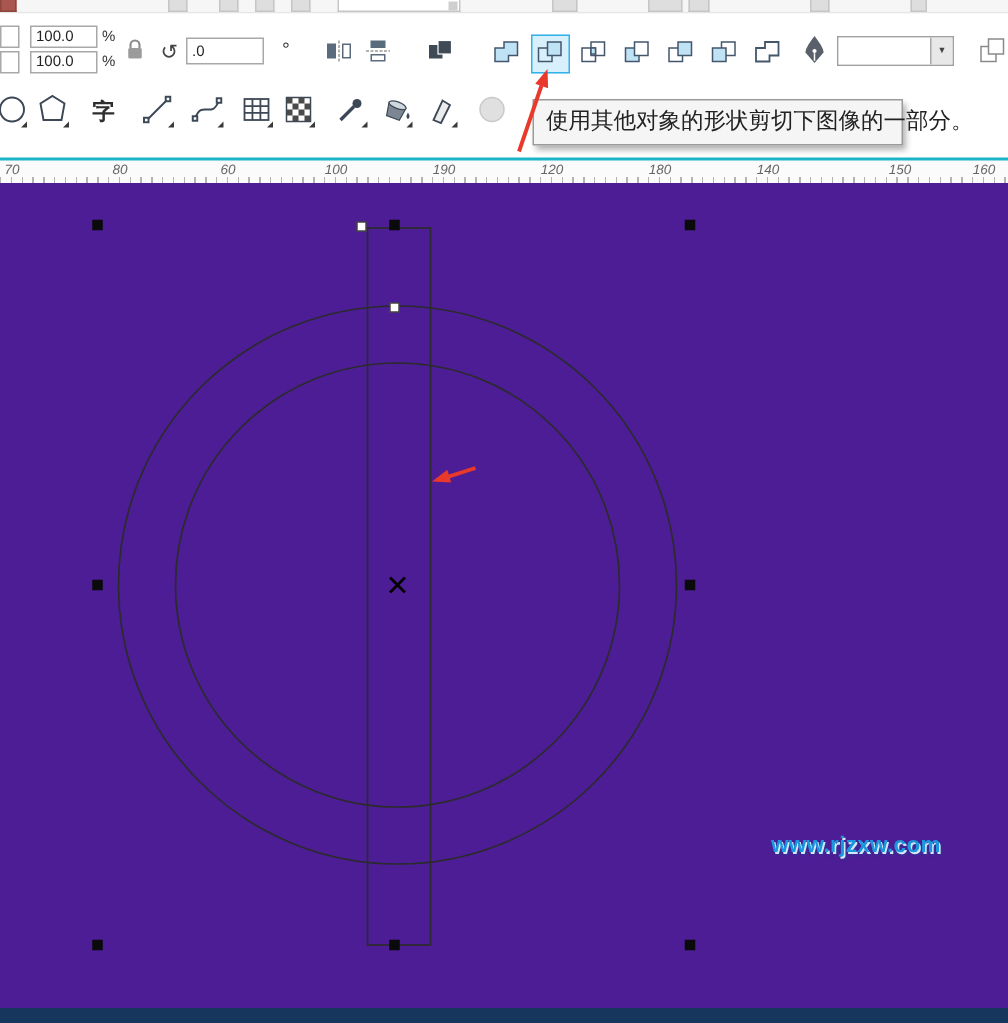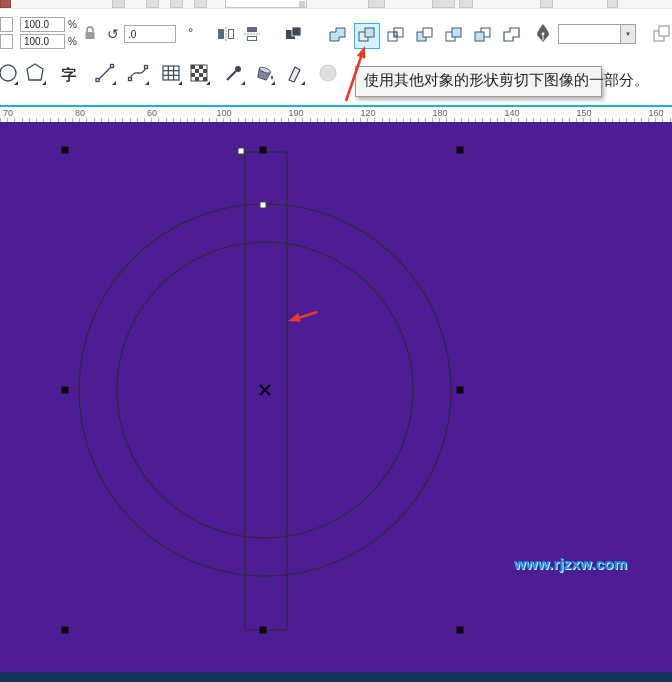--- a/index.html
+++ b/index.html
@@ -33,21 +33,21 @@
   
   .toolbox { position:absolute; left:0; top:56px; width:100%; height:48px; background:#fff; overflow:hidden; }
   .tool { position:absolute; top:5px; width:26px; height:26px; display:flex; align-items:center;
           justify-content:center; background:transparent; border:none; cursor:pointer; }
   .fly { position:absolute; right:2px; bottom:2px; width:0; height:0;
          border-left:4px solid transparent; border-bottom:4px solid #3a3a3a; }
   .texttool { font-size:15px; font-weight:bold; color:#2e2e2e; line-height:1; }
 
   
   .ruler { position:absolute; left:0; top:105px; width:100%; height:17px; background:#fbfbfb;
-           border-top:2px solid #1ab5c9; }
+           border-top:2px solid #1ab5c9;font-style:italic; }
   .ruler .num { position:absolute; top:1px; font-size:9px; color:#666; transform:translateX(-50%); }
   .ruler .ticks { position:absolute; bottom:0; left:0; width:100%; height:4px;
                   background:repeating-linear-gradient(90deg,#b3b3b3 0 1px,transparent 1px 7.2px); }
 
   
   .canvas { position:absolute; left:0; top:122px; width:672px; height:550px; background:#4c1d95; }
   .canvas svg { display:block; }
   .watermark { position:absolute; left:514px; top:433px; font-size:15px; font-weight:bold;
                color:#1b97dd; letter-spacing:.2px;
                text-shadow:1px 1px 0 #cfe9fa, 2px 2px 2px rgba(20,90,150,.35); }
@@ -326,21 +326,21 @@
 
   <div class="ruler">
     <span class="num" style="left:8px;">70</span>
     <span class="num" style="left:80px;">80</span>
     <span class="num" style="left:152px;">60</span>
     <span class="num" style="left:224px;">100</span>
     <span class="num" style="left:296px;">190</span>
     <span class="num" style="left:368px;">120</span>
     <span class="num" style="left:440px;">180</span>
     <span class="num" style="left:512px;">140</span>
-    <span class="num" style="left:584px;">150</span>
+    <span class="num" style="left:600px;">150</span>
     <span class="num" style="left:656px;">160</span>
     <div class="ticks"></div>
   </div>
 
   <div class="canvas">
     <svg width="672" height="550" viewBox="0 0 672 550">
 
       <circle cx="265" cy="268" r="186" fill="none" stroke="#2b2b2b" stroke-width="1.1"></circle>
       <circle cx="265" cy="268" r="148" fill="none" stroke="#2b2b2b" stroke-width="1.1"></circle>
       <rect x="245" y="30" width="42" height="478" fill="none" stroke="#2b2b2b" stroke-width="1.1"></rect>

